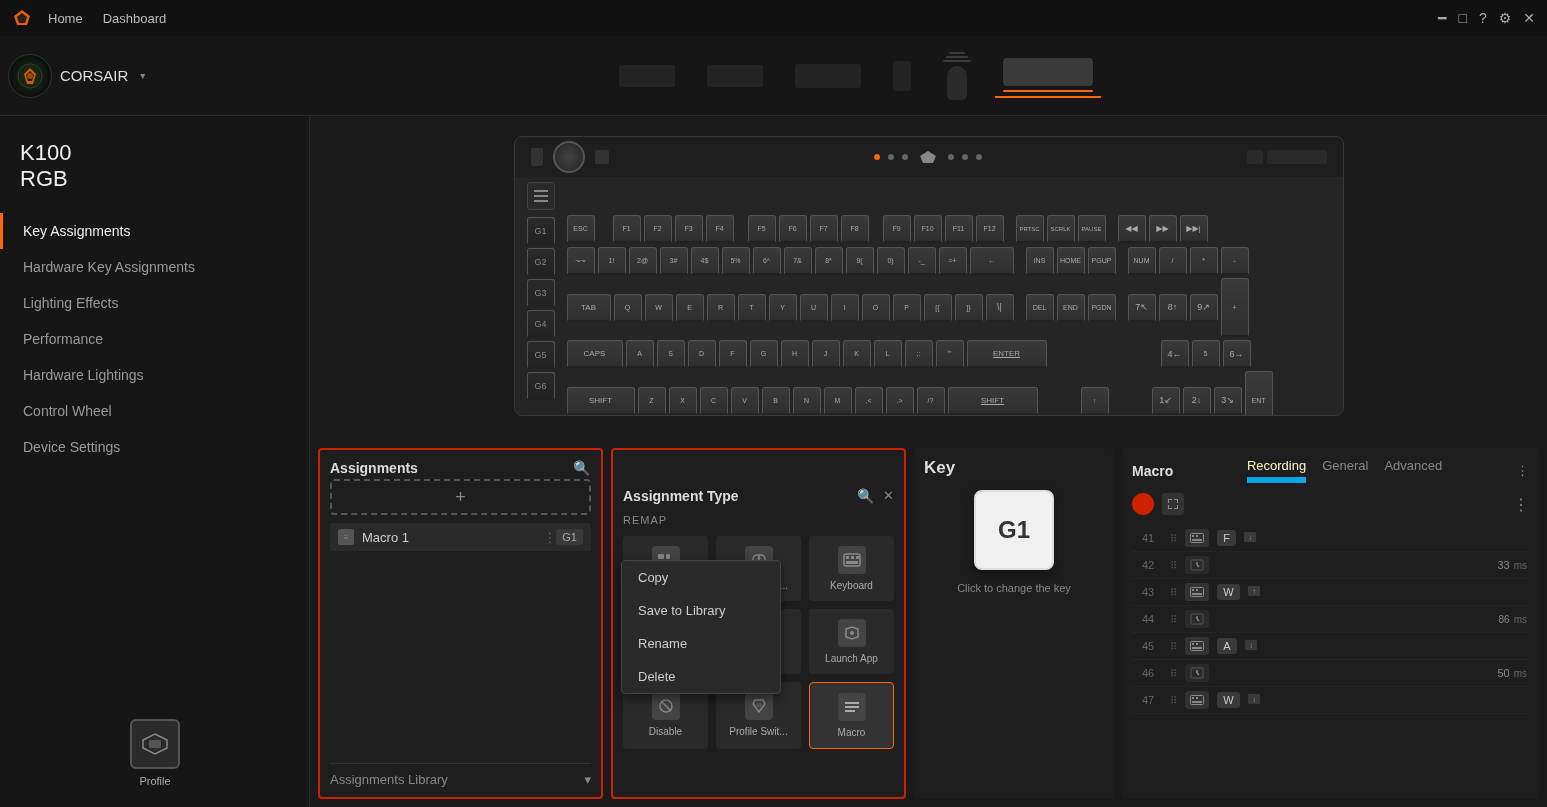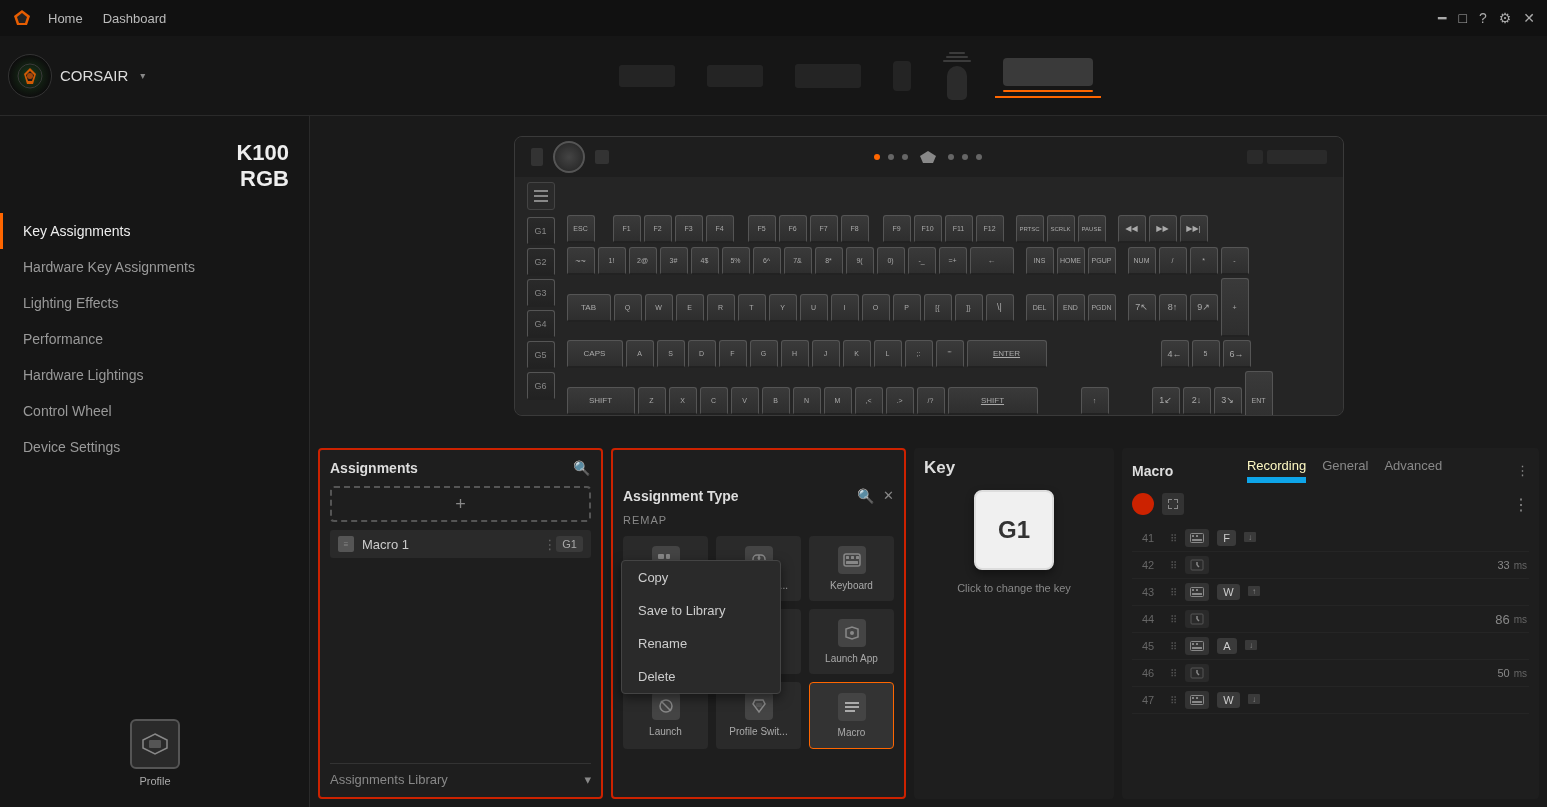--- a/index.html
+++ b/index.html
@@ -130,23 +130,22 @@
       border-right: 1px solid #2a2a2a;
       flex-shrink: 0;
       padding: 16px 0;
     }
     .device-name {
       padding: 8px 20px 20px 20px;
     }
     .device-name h2 {
       font-size: 22px;
       color: #eee;
-      font-weight: 700;
+      font-weight: 400;
       line-height: 1.2;
-      text-align: right;
     }
 
     .sidebar-menu { list-style: none; }
     .sidebar-menu li {
       padding: 10px 20px;
       cursor: pointer;
       color: #999;
       font-size: 14px;
       border-left: 3px solid transparent;
     }
@@ -250,21 +249,21 @@
       border-radius: 4px;
       display: flex;
       flex-direction: column;
       padding: 10px;
       flex-shrink: 0;
     }
     .panel-header {
       display: flex;
       align-items: center;
       justify-content: space-between;
-      margin-bottom: 10px;
+      margin-bottom: 3px;
     }
     .panel-title {
       font-size: 14px;
       color: #ddd;
       font-weight: 600;
     }
     .panel-search-icon { color: #888; font-size: 14px; cursor: pointer; }
 
     .add-assignment-btn {
       border: 2px dashed #555;
@@ -916,21 +915,21 @@
             <span class="type-label">Launch App</span>
           </div>
 
           <div class="type-item">
             <div class="type-icon">
               <svg width="16" height="16" viewBox="0 0 16 16">
                   <circle cx="8" cy="8" r="6" fill="none" stroke="#888" stroke-width="1.5"></circle>
                   <line x1="3" y1="3" x2="13" y2="13" stroke="#888" stroke-width="1.5"></line>
                 </svg>
             </div>
-            <span class="type-label">Launch</span>
+            <span class="type-label">Disable</span>
           </div>
           <div class="type-item">
             <div class="type-icon">
               <svg width="16" height="16" viewBox="0 0 16 16">
                   <path d="M4 2 L12 2 L14 6 L8 14 L2 6 Z" fill="none" stroke="#888" stroke-width="1.5"></path>
                   <rect x="5" y="5" width="6" height="4" rx="1" fill="#555"></rect>
                 </svg>
             </div>
             <span class="type-label">Profile Swit...</span>
           </div>
@@ -1036,21 +1035,21 @@
             <span class="event-num">44</span>
             <span class="event-drag">⠿</span>
             <div class="event-type-icon" style="background:#2a2a2a;">
               <svg width="14" height="12" viewBox="0 0 14 12">
                   <rect x="1" y="1" width="12" height="10" rx="1" fill="none" stroke="#555" stroke-width="1"></rect>
                   <line x1="7" y1="3" x2="7" y2="6" stroke="#888" stroke-width="1.5"></line>
                   <line x1="7" y1="6" x2="9" y2="8" stroke="#888" stroke-width="1.5"></line>
                 </svg>
             </div>
             <div class="event-delay">
-              <span style="color:#888;font-size:13px;">86</span>
+              <span style="color:#888;font-size:10px;">86</span>
               <span style="color:#666;font-size:10px;">ms</span>
             </div>
           </div>
 
           <div class="macro-event-row">
             <span class="event-num">45</span>
             <span class="event-drag">⠿</span>
             <div class="event-type-icon">
               <svg width="14" height="10" viewBox="0 0 14 10">
                   <rect x="0.5" y="0.5" width="13" height="9" rx="1" fill="none" stroke="#888" stroke-width="1"></rect>

